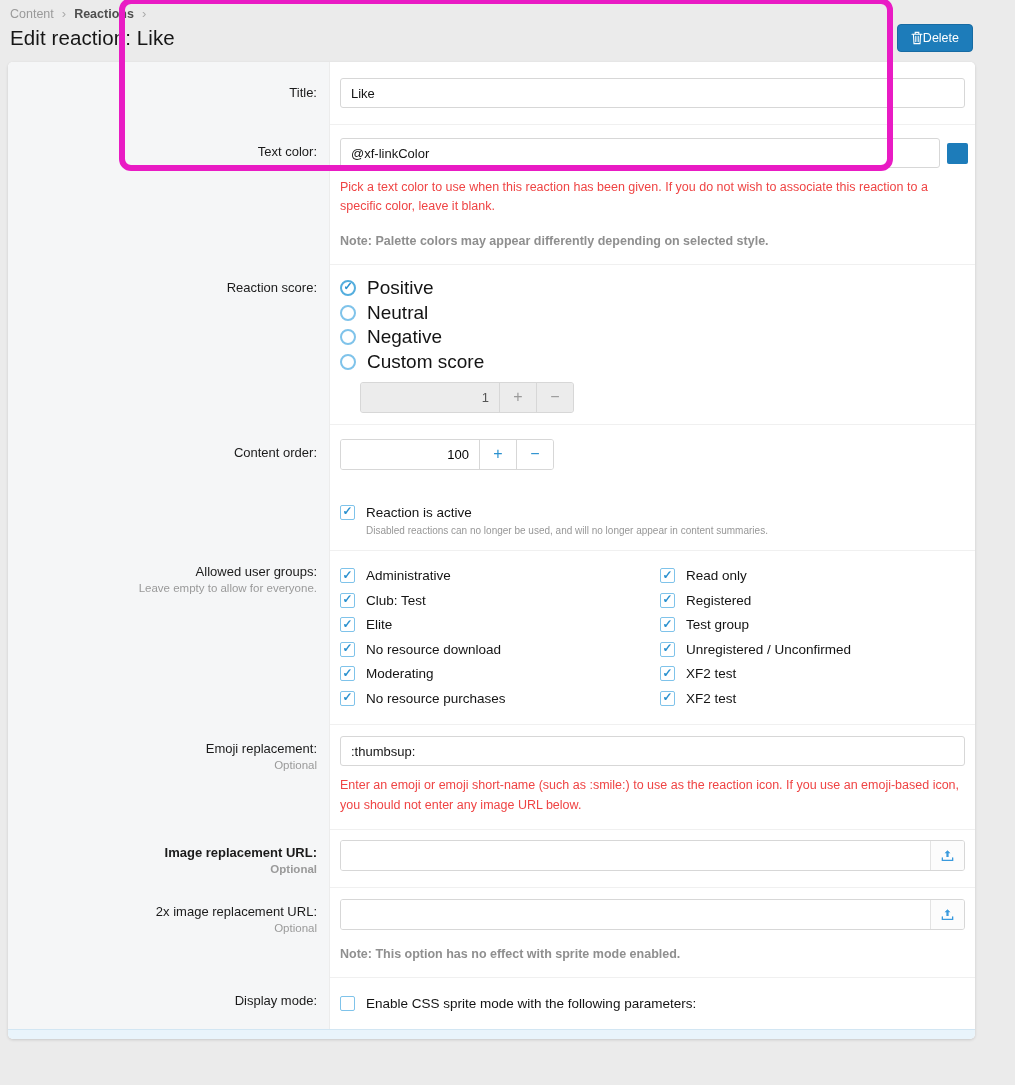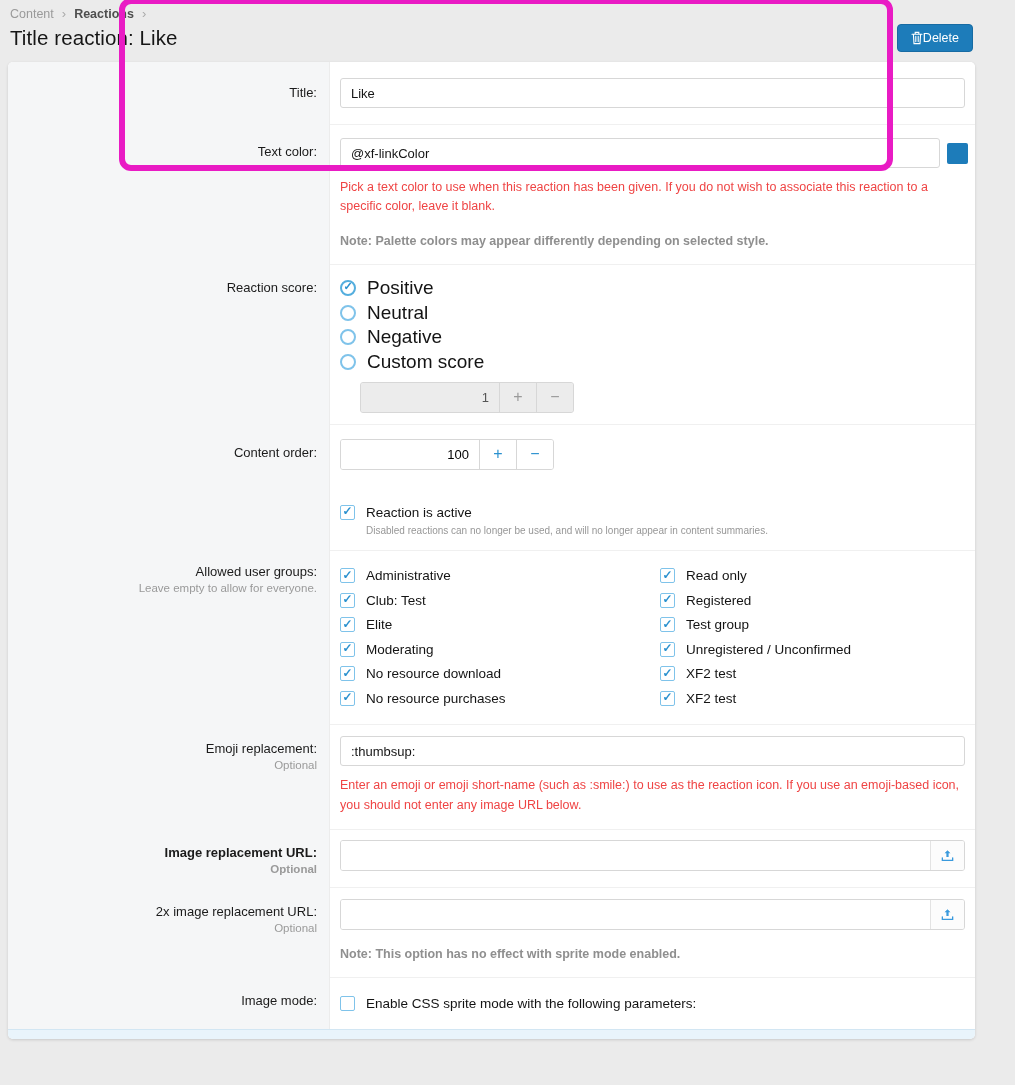--- a/index.html
+++ b/index.html
@@ -149,21 +149,21 @@
 <div class="page">
 
   <div class="header">
     <div class="breadcrumb">
       <span class="bc-item">Content</span>
       <span class="bc-sep">›</span>
       <span class="bc-item bc-strong">Reactions</span>
       <span class="bc-sep">›</span>
     </div>
     <div class="header-row">
-      <h1 class="page-title">Title reaction: Like</h1>
+      <h1 class="page-title">Edit reaction: Like</h1>
       <button class="btn-delete">
         <span style="display:inline-flex;">
           <svg width="12" height="14" viewBox="0 0 12 14">
               <path d="M1 3.2h10M4.2 3V1.4h3.6V3M2.4 3.4l.6 9.2h6l.6-9.2M4.8 5.4v5.2M7.2 5.4v5.2" stroke="#fff" stroke-width="1.1" fill="none" stroke-linecap="round"></path>
             </svg>
         </span>
         <span>Delete</span>
       </button>
     </div>
   </div>
@@ -261,26 +261,26 @@
                 <span>Club: Test</span>
               </div>
 
               <div class="check-item">
                 <span class="cb checked"></span>
                 <span>Elite</span>
               </div>
 
               <div class="check-item">
                 <span class="cb checked"></span>
+                <span>No resource download</span>
+              </div>
+
+              <div class="check-item">
+                <span class="cb checked"></span>
                 <span>Moderating</span>
-              </div>
-
-              <div class="check-item">
-                <span class="cb checked"></span>
-                <span>No resource download</span>
               </div>
 
               <div class="check-item">
                 <span class="cb checked"></span>
                 <span>No resource purchases</span>
               </div>
             </div>
           <div class="check-col">
 
               <div class="check-item">
@@ -365,21 +365,21 @@
                 </svg>
             </span>
           </button>
         </div>
         <div class="note">Note: This option has no effect with sprite mode enabled.</div>
       </div>
     </div>
 
     <div class="row row-sprite">
       <div class="cell-label">
-          <div class="lbl">Image mode:</div>
+          <div class="lbl">Display mode:</div>
         </div>
       <div class="cell-control">
         <div class="check-item">
           <span class="cb"></span>
           <span>Enable CSS sprite mode with the following parameters:</span>
         </div>
       </div>
     </div>
 
     <div class="footer">

